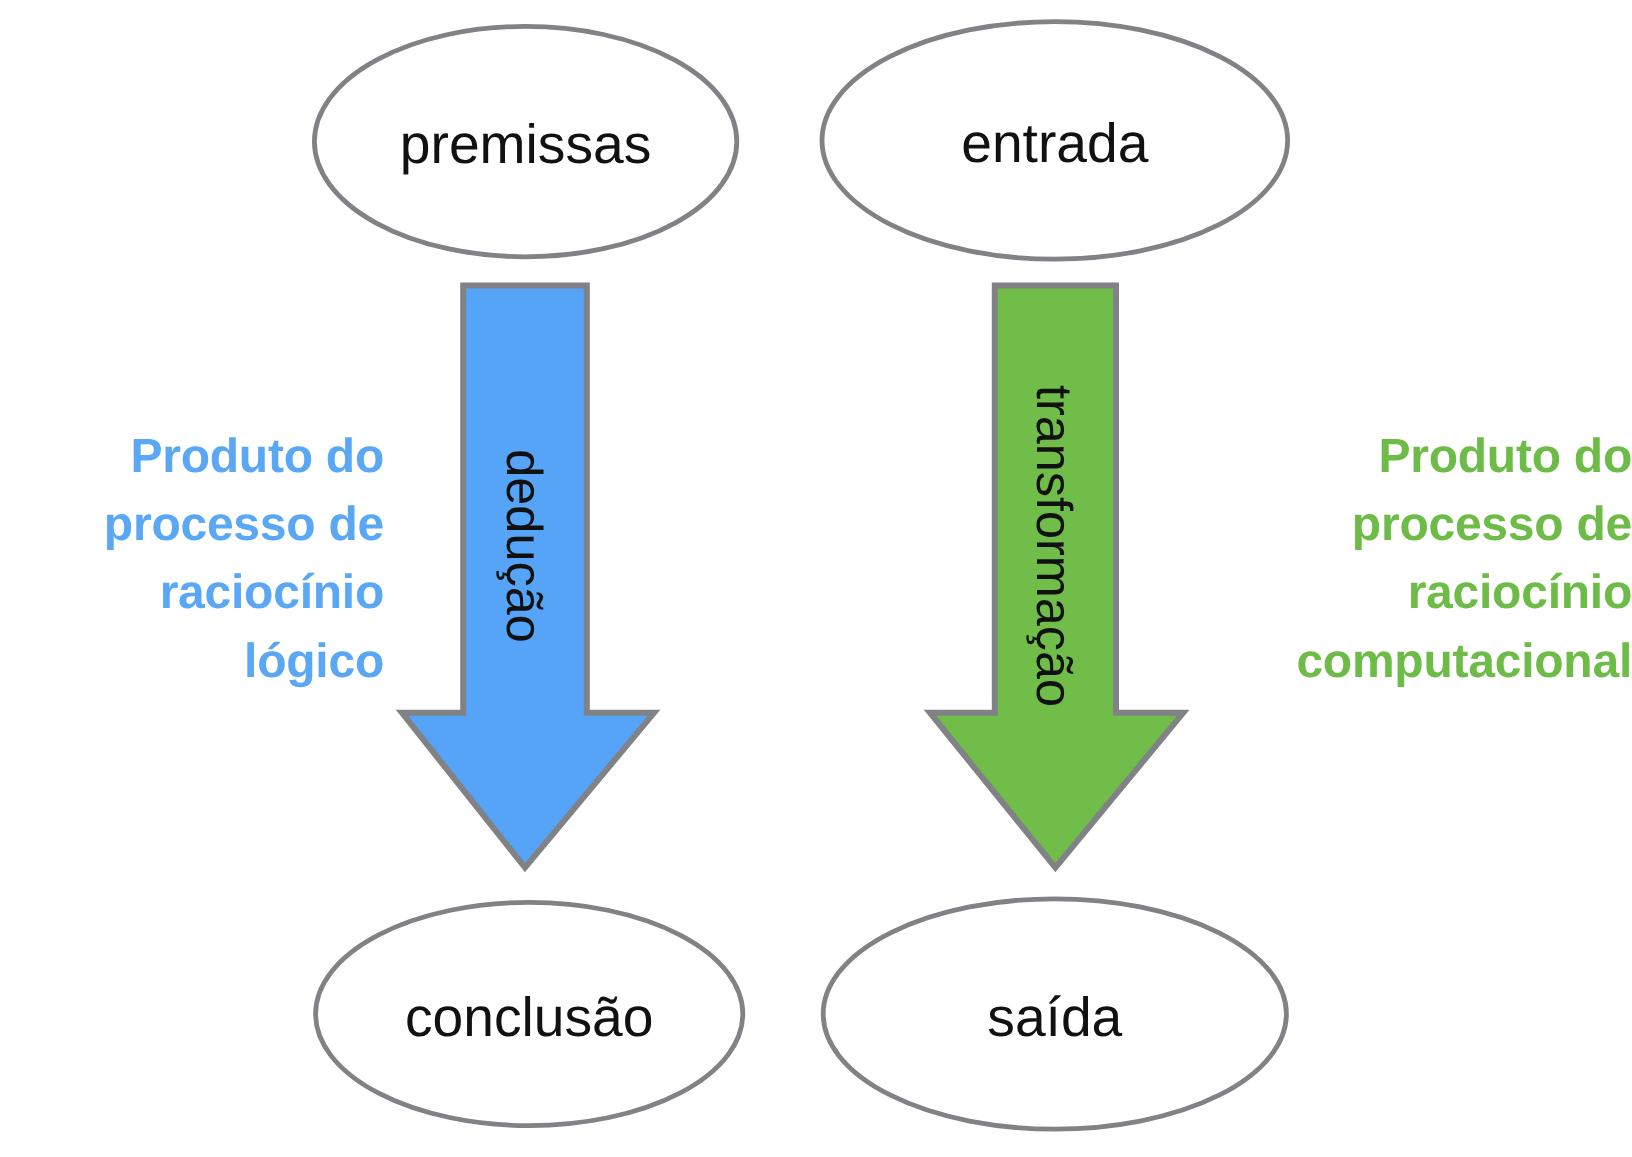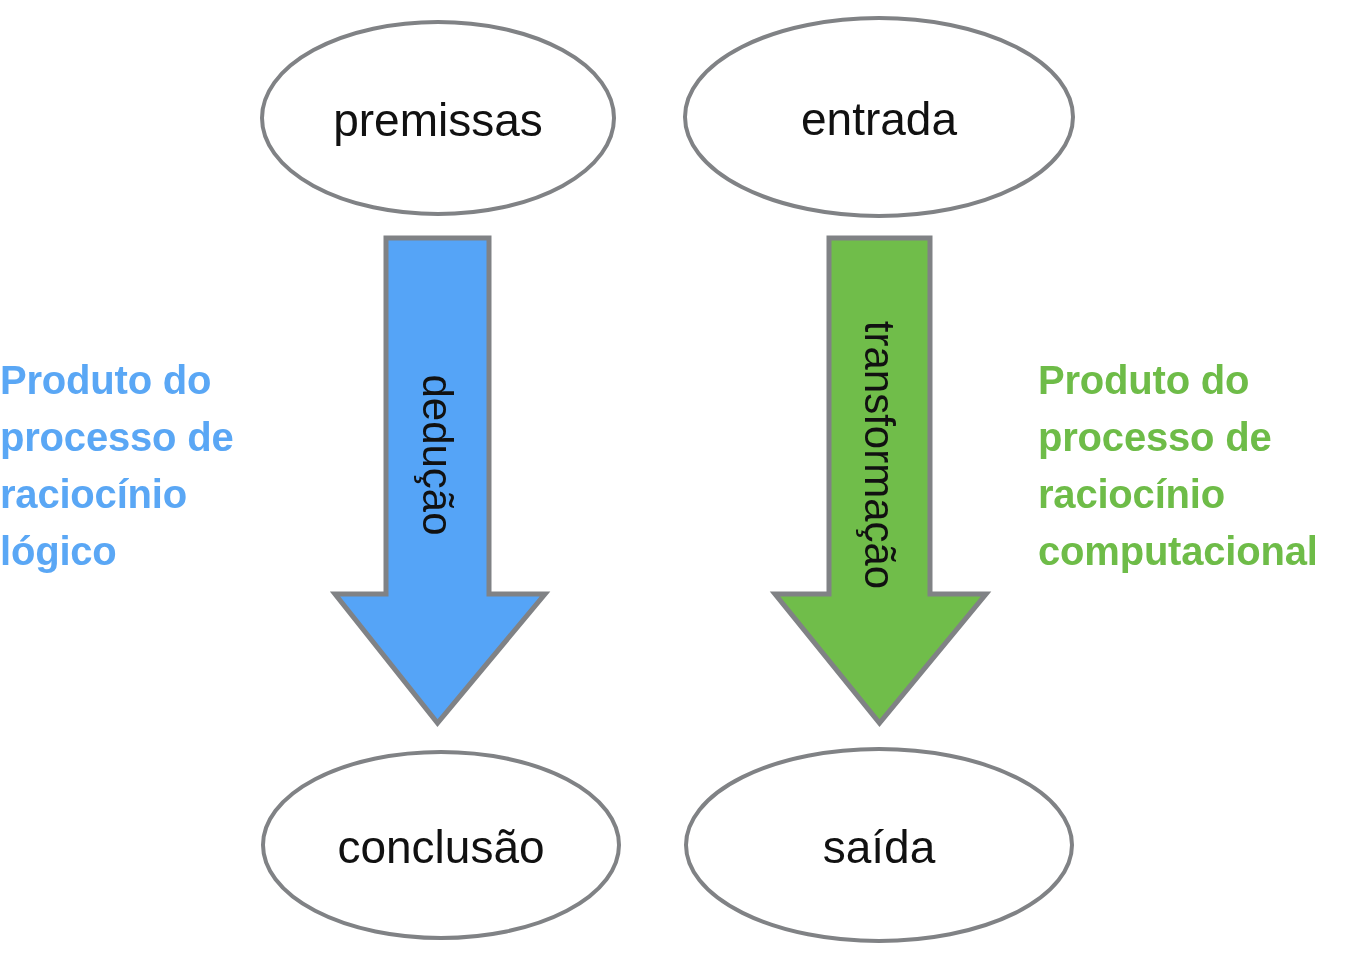--- a/index.html
+++ b/index.html
@@ -40,21 +40,21 @@
     font-family: "Liberation Sans", sans-serif;
     font-size: 42px;
     fill: #111111;
     text-anchor: middle;
     dominant-baseline: central;
     font-weight: 400;
   }
   .side-caption {
     position: absolute;
     width: 320px;
-    text-align: left;
+    text-align: right;
     font-family: "Liberation Sans", sans-serif;
     font-weight: bold;
     font-size: 40px;
     line-height: 57px;
     letter-spacing: -0.2px;
     white-space: pre-line;
   }
   #caption-left {
     left: 0px;
     top: 352px;

